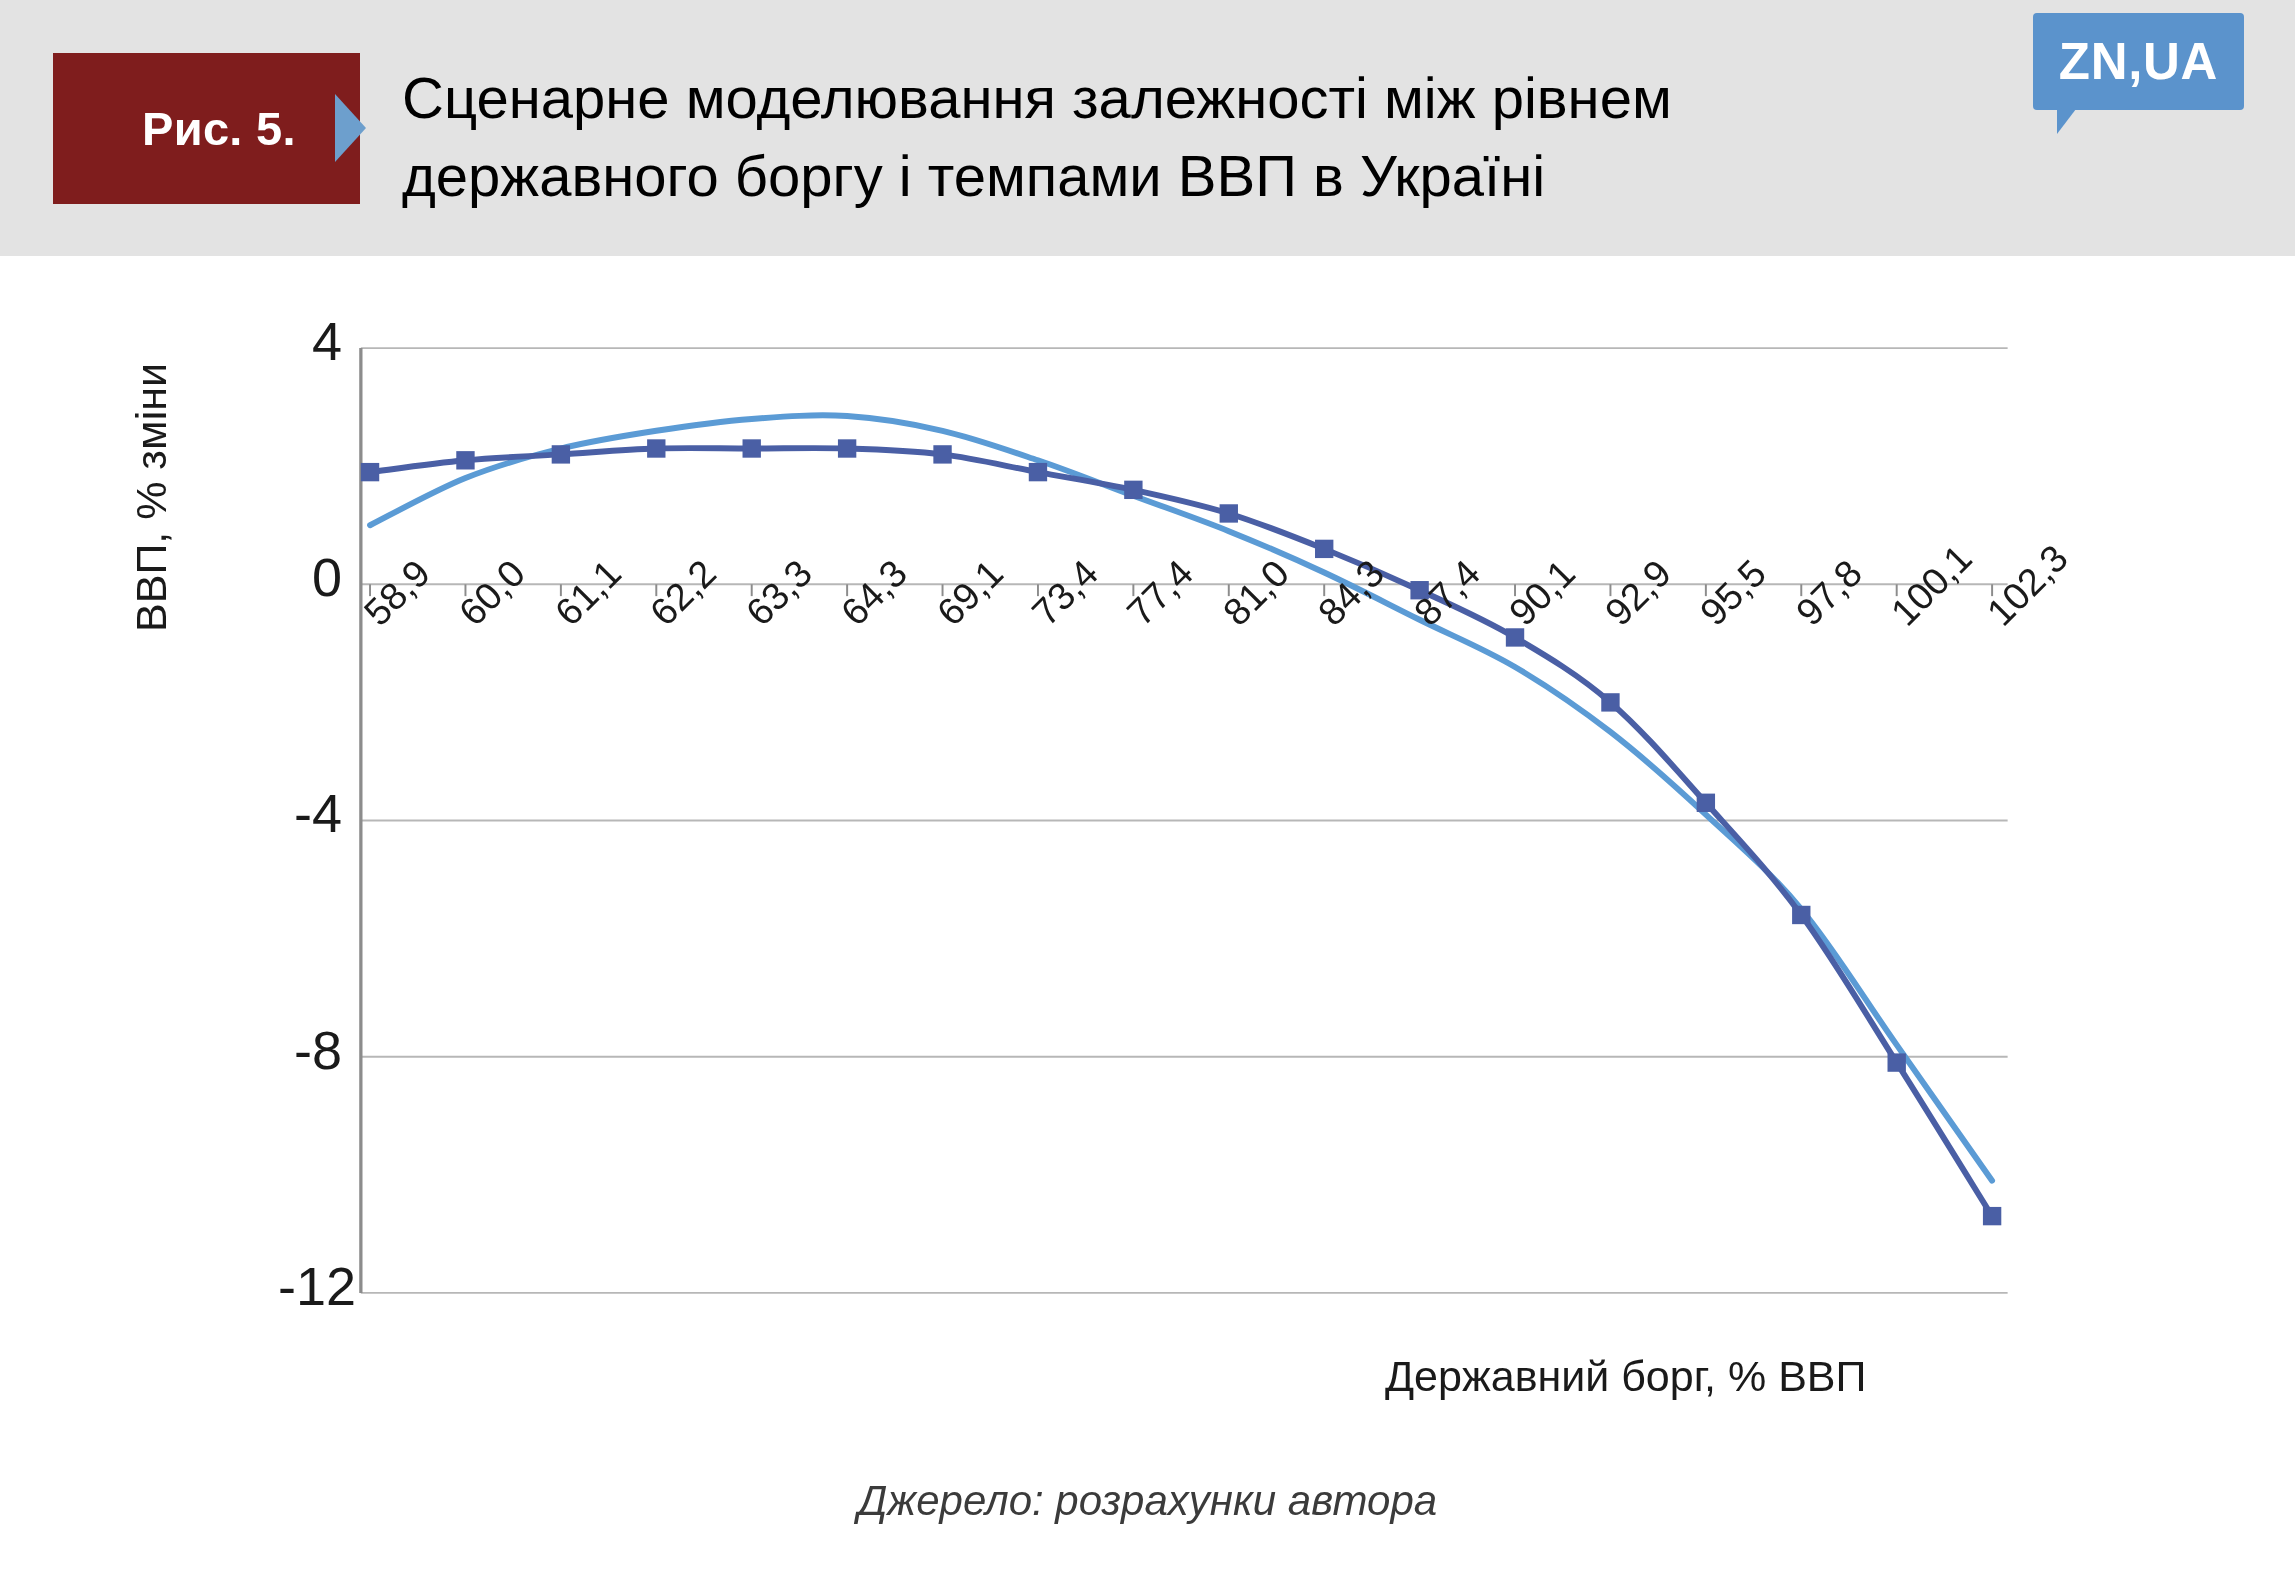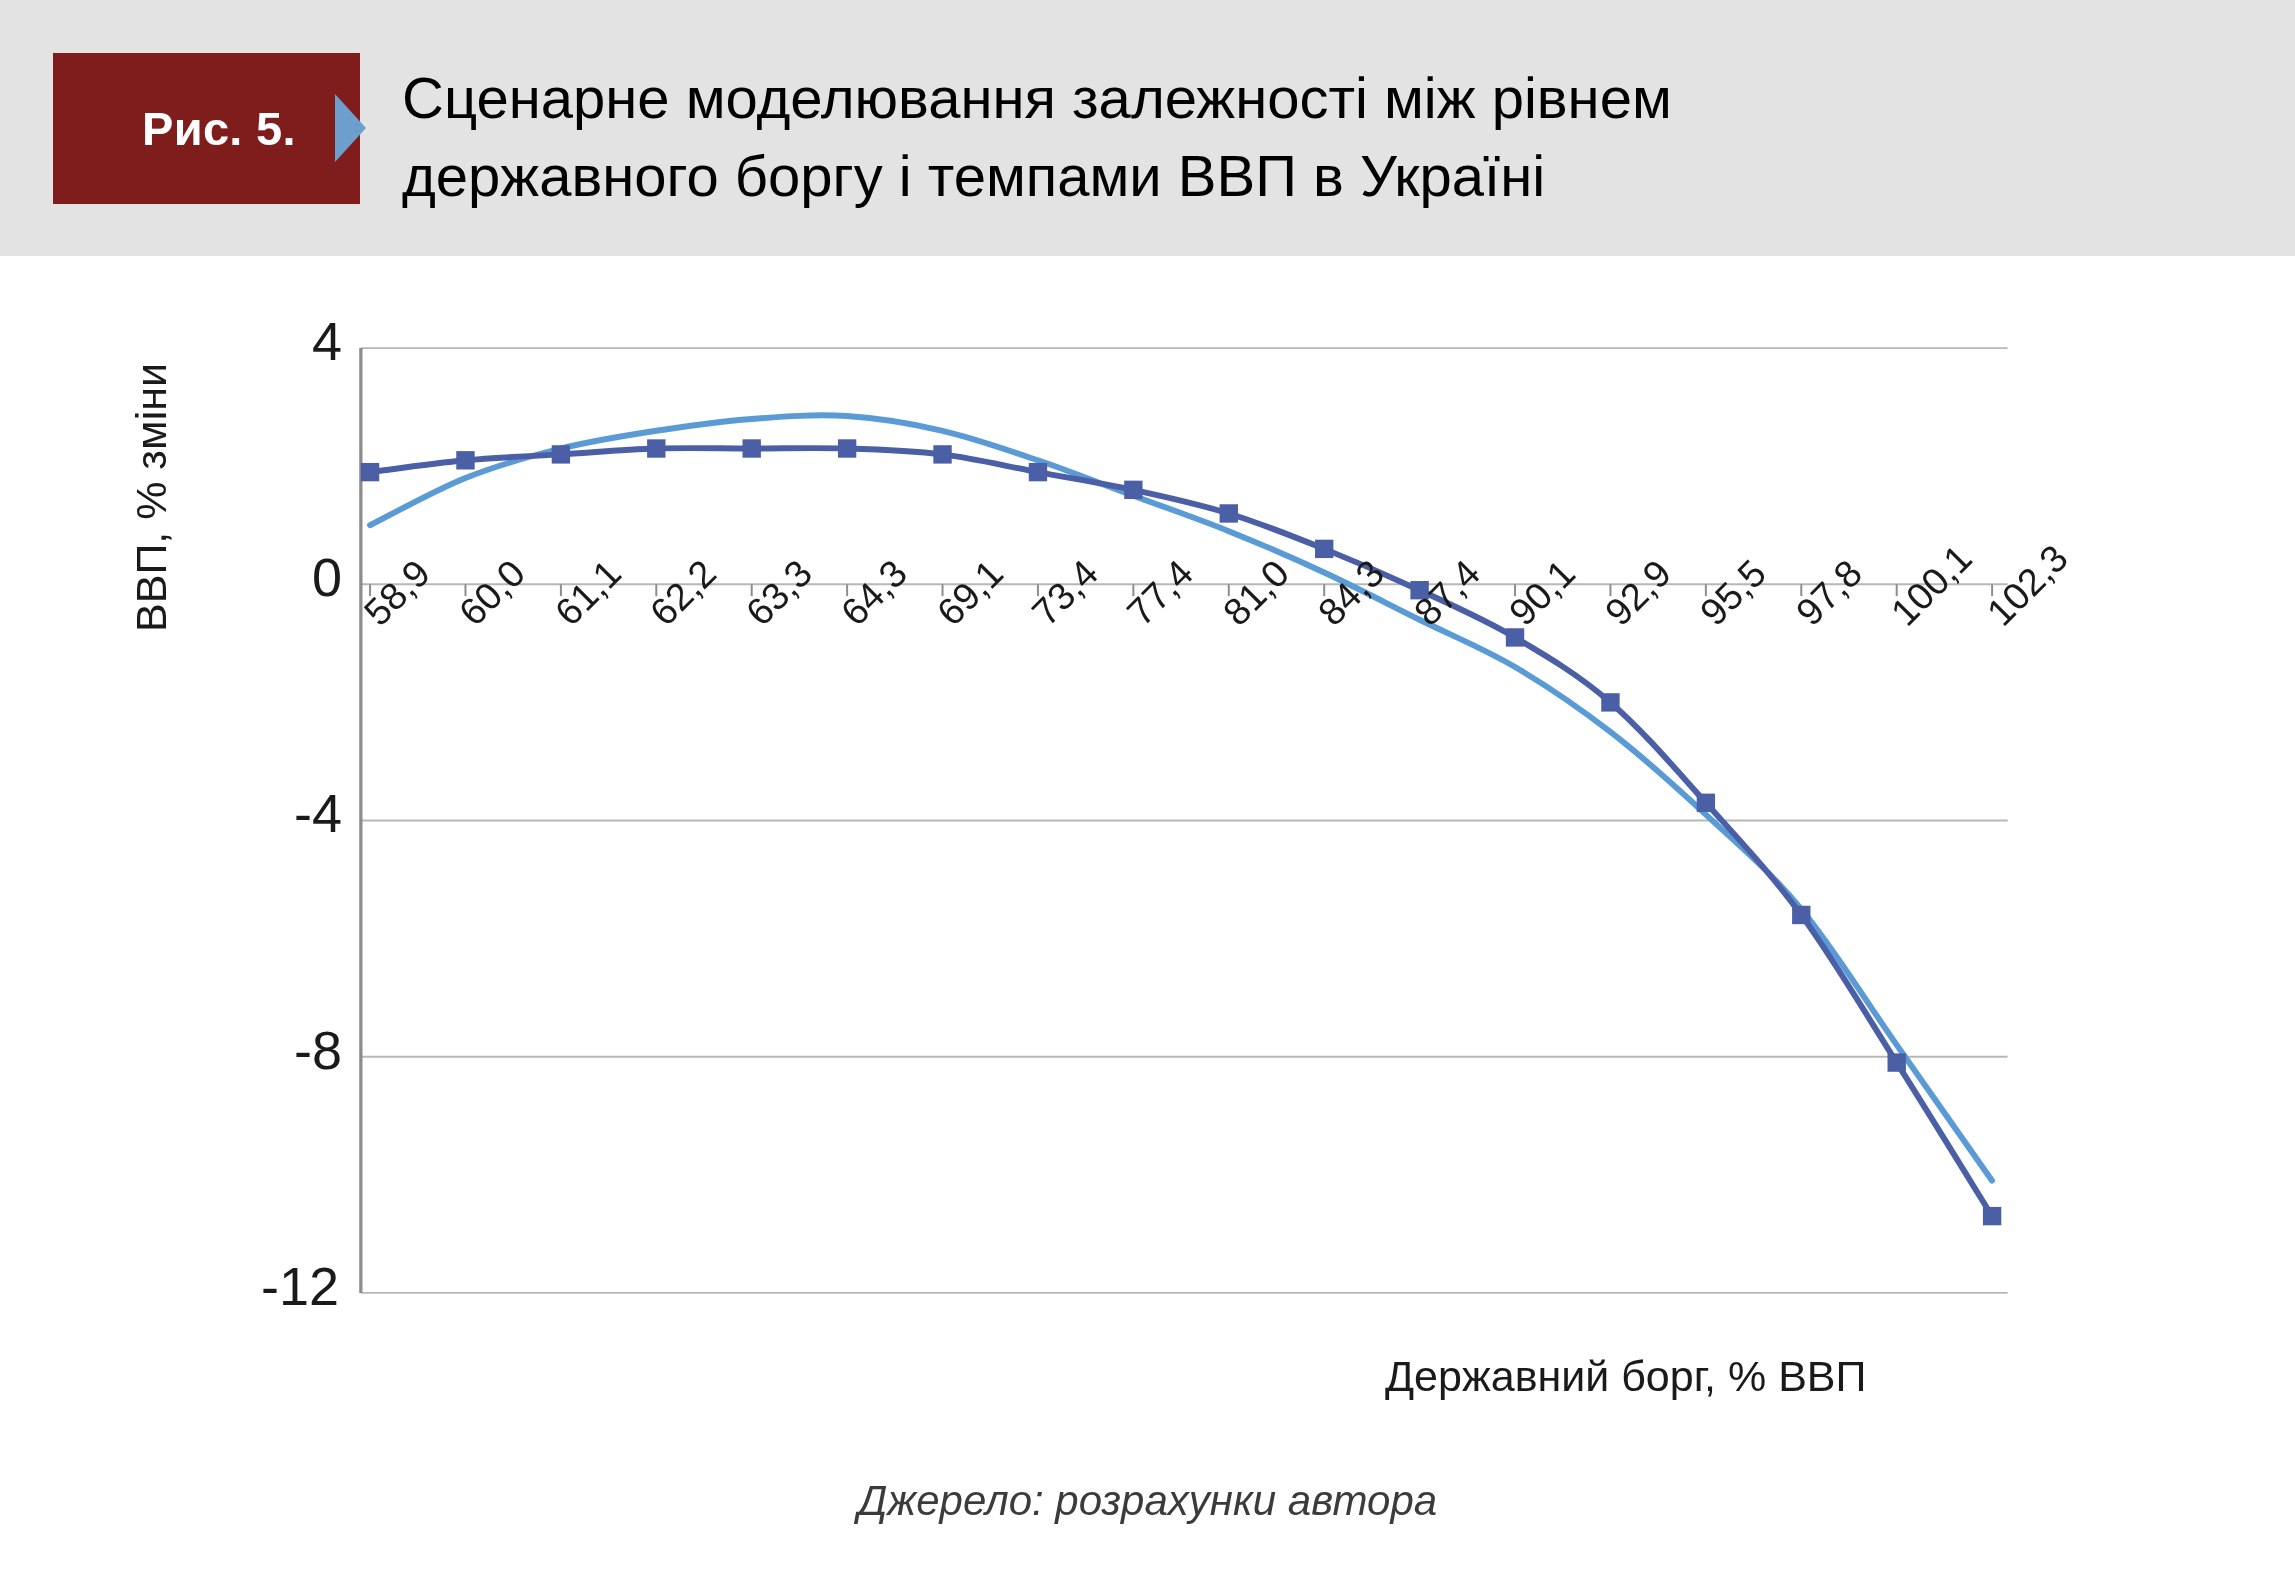--- a/index.html
+++ b/index.html
@@ -165,20 +165,24 @@
 </style>
 </head>
 <body>
 
 <div class="header">
   <div class="fig-tag">
     <span class="fig-tag-label">Рис. 5.</span>
   </div>
   <div class="fig-tag-arrow"></div>
   <div class="header-title">Сценарне моделювання залежності між рівнем державного боргу і темпами ВВП в Україні</div>
+  <div class="zn-logo">
+    <div class="zn-logo-text">ZN,UA</div>
+    <div class="zn-logo-tail"></div>
+  </div>
 </div>
 
 <div class="chart-wrap">
   <div class="plot">
     <svg class="plot-svg" id="chart-svg" width="1726" height="971" viewBox="0 0 2630 1480">
         <line x1="100" x2="2610" y1="20" y2="20" stroke="#b7b7b7" stroke-width="3"></line>
         <line x1="100" x2="2610" y1="380" y2="380" stroke="#b7b7b7" stroke-width="3"></line>
         <line x1="100" x2="2610" y1="740" y2="740" stroke="#b7b7b7" stroke-width="3"></line>
         <line x1="100" x2="2610" y1="1100" y2="1100" stroke="#b7b7b7" stroke-width="3"></line>
         <line x1="100" x2="2610" y1="1460" y2="1460" stroke="#b7b7b7" stroke-width="3"></line>
@@ -223,21 +227,21 @@
         <rect x="2572.35" y="1329" width="28" height="28" fill="#4a5fa5"></rect>
       </svg>
   </div>
   <div class="y-axis-title">ВВП, % зміни</div>
   <div class="x-axis-title">Державний борг, % ВВП</div>
   <div id="y-ticks">
       <div class="y-tick-label" style="top: 54px; left: 79px; right: auto;">4</div>
       <div class="y-tick-label" style="top: 290px; left: 79px; right: auto;">0</div>
       <div class="y-tick-label" style="top: 526px; left: 79px; right: auto;">-4</div>
       <div class="y-tick-label" style="top: 763px; left: 79px; right: auto;">-8</div>
-      <div class="y-tick-label" style="top: 999px; left: 76px; right: auto;">-12</div>
+      <div class="y-tick-label" style="top: 999px; left: 93px; right: auto;">-12</div>
     </div>
   <div id="x-ticks">
       <div class="x-tick-label" style="left: 356px; top: 348px;">58,9</div>
       <div class="x-tick-label" style="left: 451px; top: 348px;">60,0</div>
       <div class="x-tick-label" style="left: 547px; top: 348px;">61,1</div>
       <div class="x-tick-label" style="left: 642px; top: 348px;">62,2</div>
       <div class="x-tick-label" style="left: 738px; top: 348px;">63,3</div>
       <div class="x-tick-label" style="left: 833px; top: 348px;">64,3</div>
       <div class="x-tick-label" style="left: 929px; top: 348px;">69,1</div>
       <div class="x-tick-label" style="left: 1024px; top: 348px;">73,4</div>

